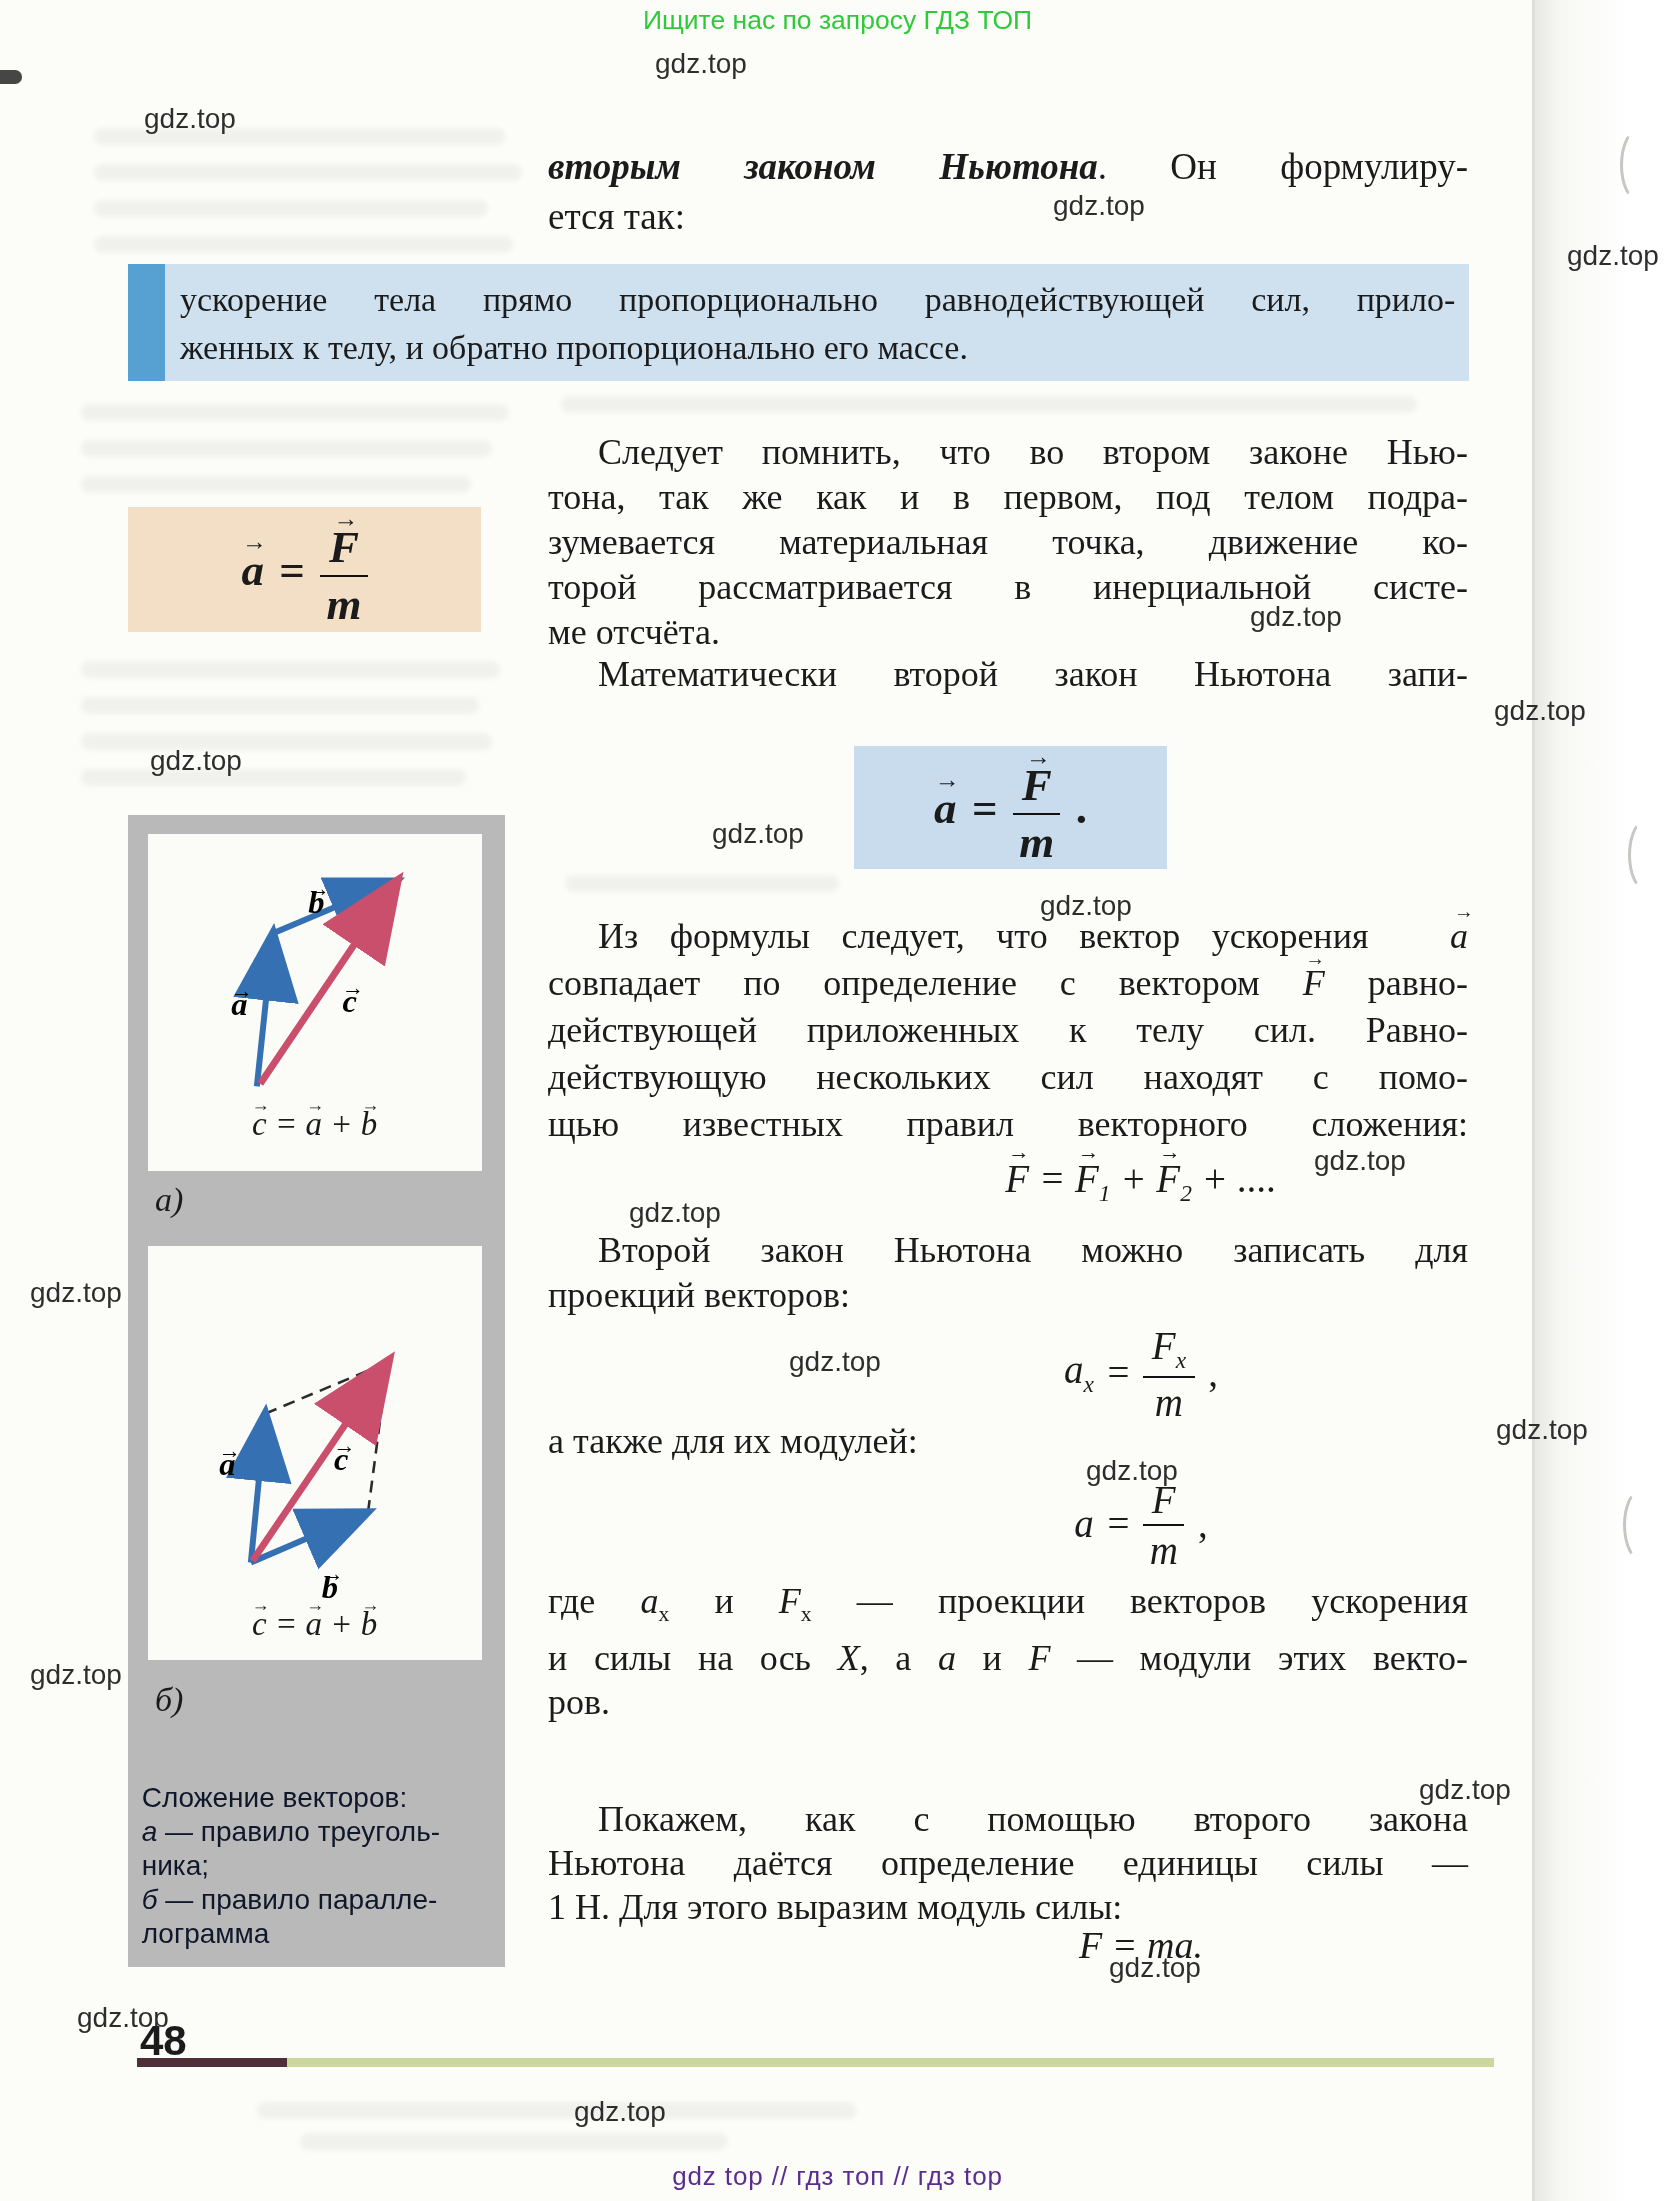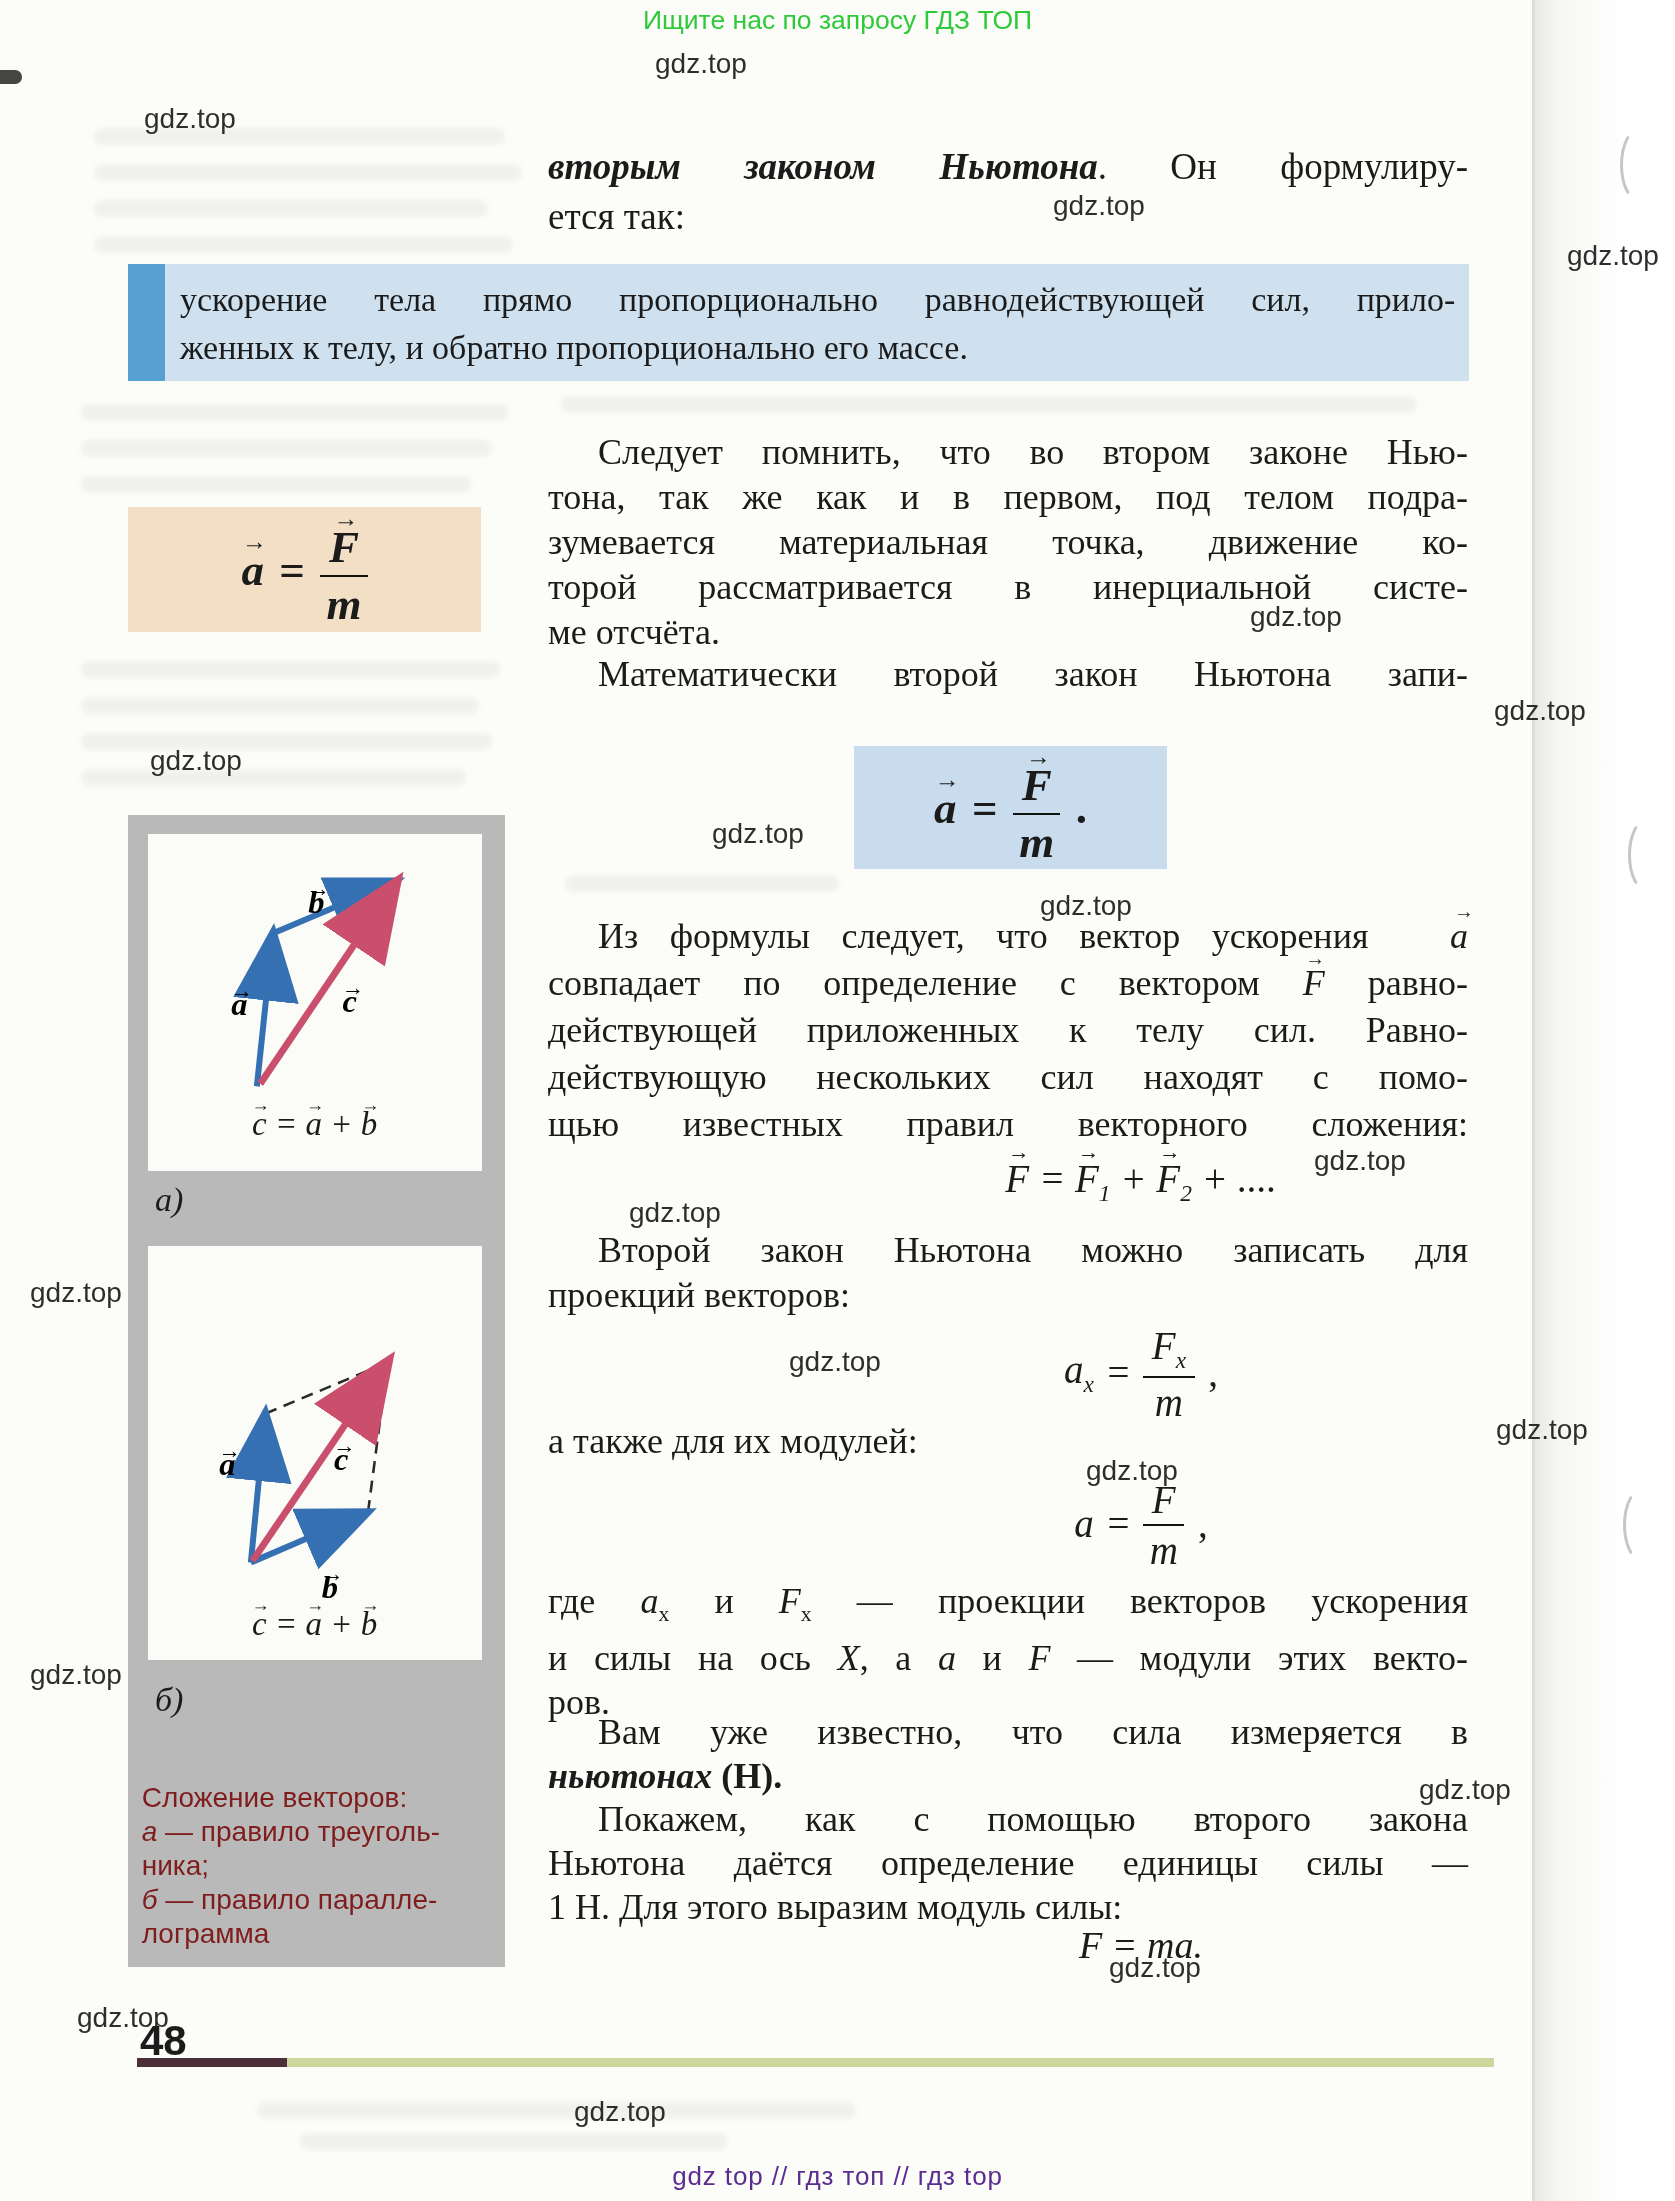--- a/index.html
+++ b/index.html
@@ -71,21 +71,21 @@
   
   .graypanel{left:128px;top:815px;width:377px;height:1152px;background:var(--panel_gray);}
   .wbox{position:absolute;left:19.7px;width:334px;background:#fbfbf8;}
   .boxA{top:19px;height:337px;}
   .boxB{top:431px;height:414px;}
   .figlabel{position:absolute;left:27px;font-size:34px;font-style:italic;}
   .labelA{top:366px;}
   .labelB{top:866px;}
   .vform{position:absolute;left:0;width:100%;text-align:center;font-size:33px;font-style:italic;}
   .caption{position:absolute;left:13.7px;top:966px;width:353px;font-family:"Liberation Sans",sans-serif;
-    font-size:28px;line-height:34px;color:#7f1d1d;}
+    font-size:28px;line-height:34px;color:#0f172a;}
 
   
   .pagenum{left:140px;top:2017px;font-family:"Liberation Sans",sans-serif;font-size:42px;font-weight:bold;}
   .rule-maroon{left:137px;top:2058px;width:150px;height:8.6px;background:var(--rule_maroon);}
   .rule-olive{left:287px;top:2058px;width:1207px;height:8.6px;background:var(--rule_olive);}
 
   svg text{font-family:"Liberation Serif",serif;font-style:italic;font-weight:bold;}
 </style>
 </head>
 <body>
@@ -223,24 +223,20 @@
     </span>
     <span class="ftail">,</span>
   </div>
 
   <div class="col" style="top:1579px;line-height:44px;">
       <div class="tline jl"><span>где </span><span class="iv">a</span><sub class="fsub">x</sub><span> и </span><span class="iv">F</span><sub class="fsub">x</sub><span> — проекции векторов ускорения</span></div>
       <div class="tline jl"><span>и силы на ось </span><span class="iv">X</span><span>, а </span><span class="iv">a</span><span> и </span><span class="iv">F</span><span> — модули этих векто-</span></div>
       <div class="tline">ров.</div>
     </div>
 
-  <div class="col" style="top:1710px;line-height:44px;">
-      <div class="tline jl ind">Вам уже известно, что сила измеряется в</div>
-      <div class="tline"><span class="bi">ньютонах</span><span> </span><span class="b">(Н).</span></div>
-    </div>
 
   <div class="col" style="top:1797px;line-height:44px;">
       <div class="tline jl ind">Покажем, как с помощью второго закона</div>
       <div class="tline jl">Ньютона даётся определение единицы силы —</div>
       <div class="tline">1 Н. Для этого выразим модуль силы:</div>
     </div>
 
   <div class="fline" style="left:681px;top:1921px;width:920px;font-size:38px;">
       <div><span class="iv">F</span><span> = </span><span class="iv">ma</span><span>.</span></div>
     </div>

